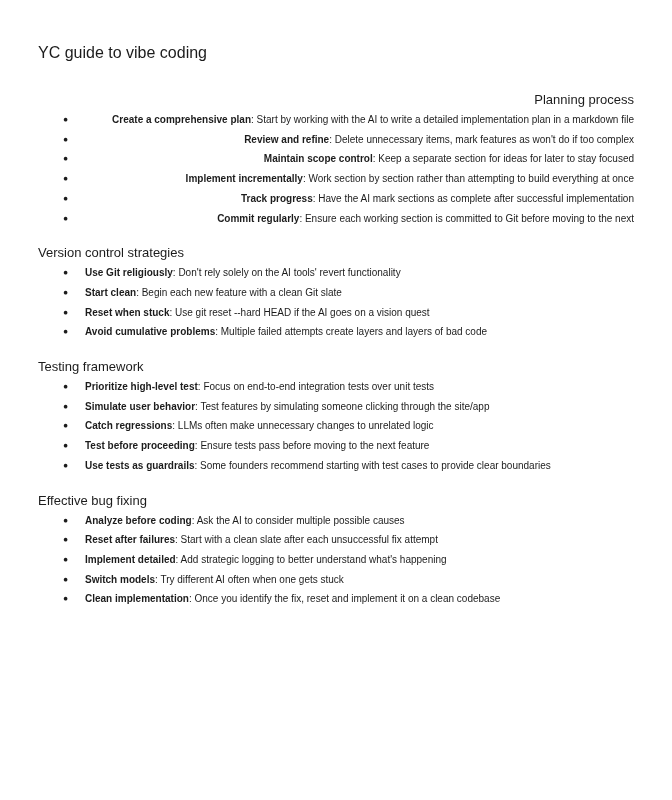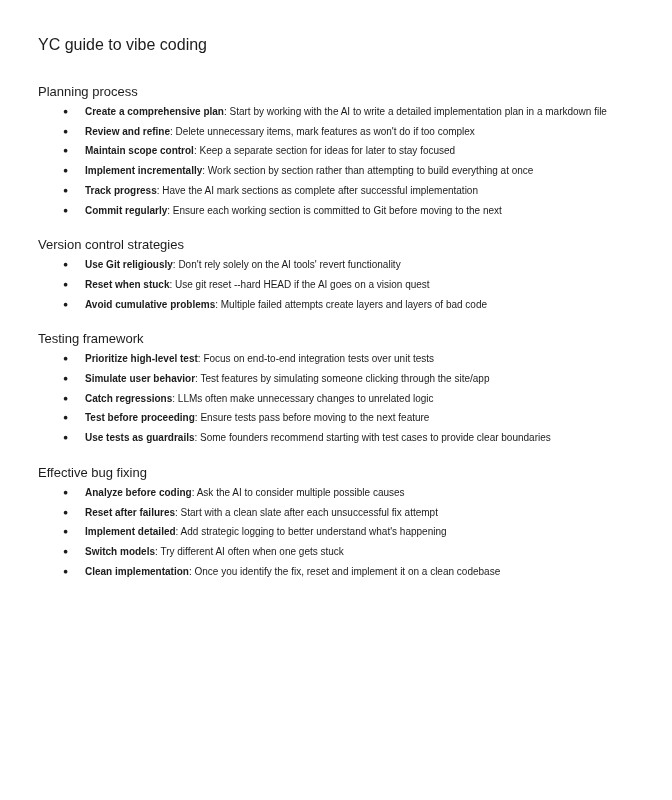--- a/index.html
+++ b/index.html
@@ -12,40 +12,40 @@
     height: 800px;
     overflow: hidden;
     font-family: "Liberation Sans", sans-serif;
     color: #1c1c1c;
     -webkit-font-smoothing: antialiased;
   }
   .page {
     box-sizing: border-box;
     width: 672px;
     height: 752px;
-    padding: 0 38px;
+    padding: 8px 38px;
     background: #ffffff;
   }
   .doc-title {
     margin: 0;
     padding-top: 34px;
     font-size: 16px;
     font-weight: 400;
     line-height: 22px;
     color: #1c1c1c;
   }
   .section-heading {
     margin: 0;
     font-size: 13px;
     font-weight: 400;
     line-height: 20px;
     color: #1c1c1c;
   }
   .section { margin-top: 15px; }
-  .section.first { margin-top: 26px; }
+  .section.first { margin-top: 26px; text-align: right; }
   ul.bullets {
     list-style: none;
     margin: 0;
     padding: 0 0 0 47px;
   }
   ul.bullets li {
     position: relative;
     font-size: 10px;
     line-height: 19.7px;
     max-width: 549px;
@@ -78,20 +78,21 @@
       <li><span class="b">Implement incrementally</span><span>: </span><span>Work section by section rather than attempting to build everything at once</span></li>
       <li><span class="b">Track progress</span><span>: </span><span>Have the AI mark sections as complete after successful implementation</span></li>
       <li><span class="b">Commit regularly</span><span>: </span><span>Ensure each working section is committed to Git before moving to the next</span></li>
     </ul>
   </div>
 
   <div class="section">
     <h2 class="section-heading">Version control strategies</h2>
     <ul class="bullets">
       <li><span class="b">Use Git religiously</span><span>: </span><span>Don't rely solely on the AI tools' revert functionality</span></li>
+      <li><span class="b">Start clean</span><span>: </span><span>Begin each new feature with a clean Git slate</span></li>
       <li><span class="b">Reset when stuck</span><span>: </span><span>Use git reset --hard HEAD if the AI goes on a vision quest</span></li>
       <li><span class="b">Avoid cumulative problems</span><span>: </span><span>Multiple failed attempts create layers and layers of bad code</span></li>
     </ul>
   </div>
 
   <div class="section">
     <h2 class="section-heading">Testing framework</h2>
     <ul class="bullets">
       <li><span class="b">Prioritize high-level test</span><span>: </span><span>Focus on end-to-end integration tests over unit tests</span></li>
       <li><span class="b">Simulate user behavior</span><span>: </span><span>Test features by simulating someone clicking through the site/app</span></li>

